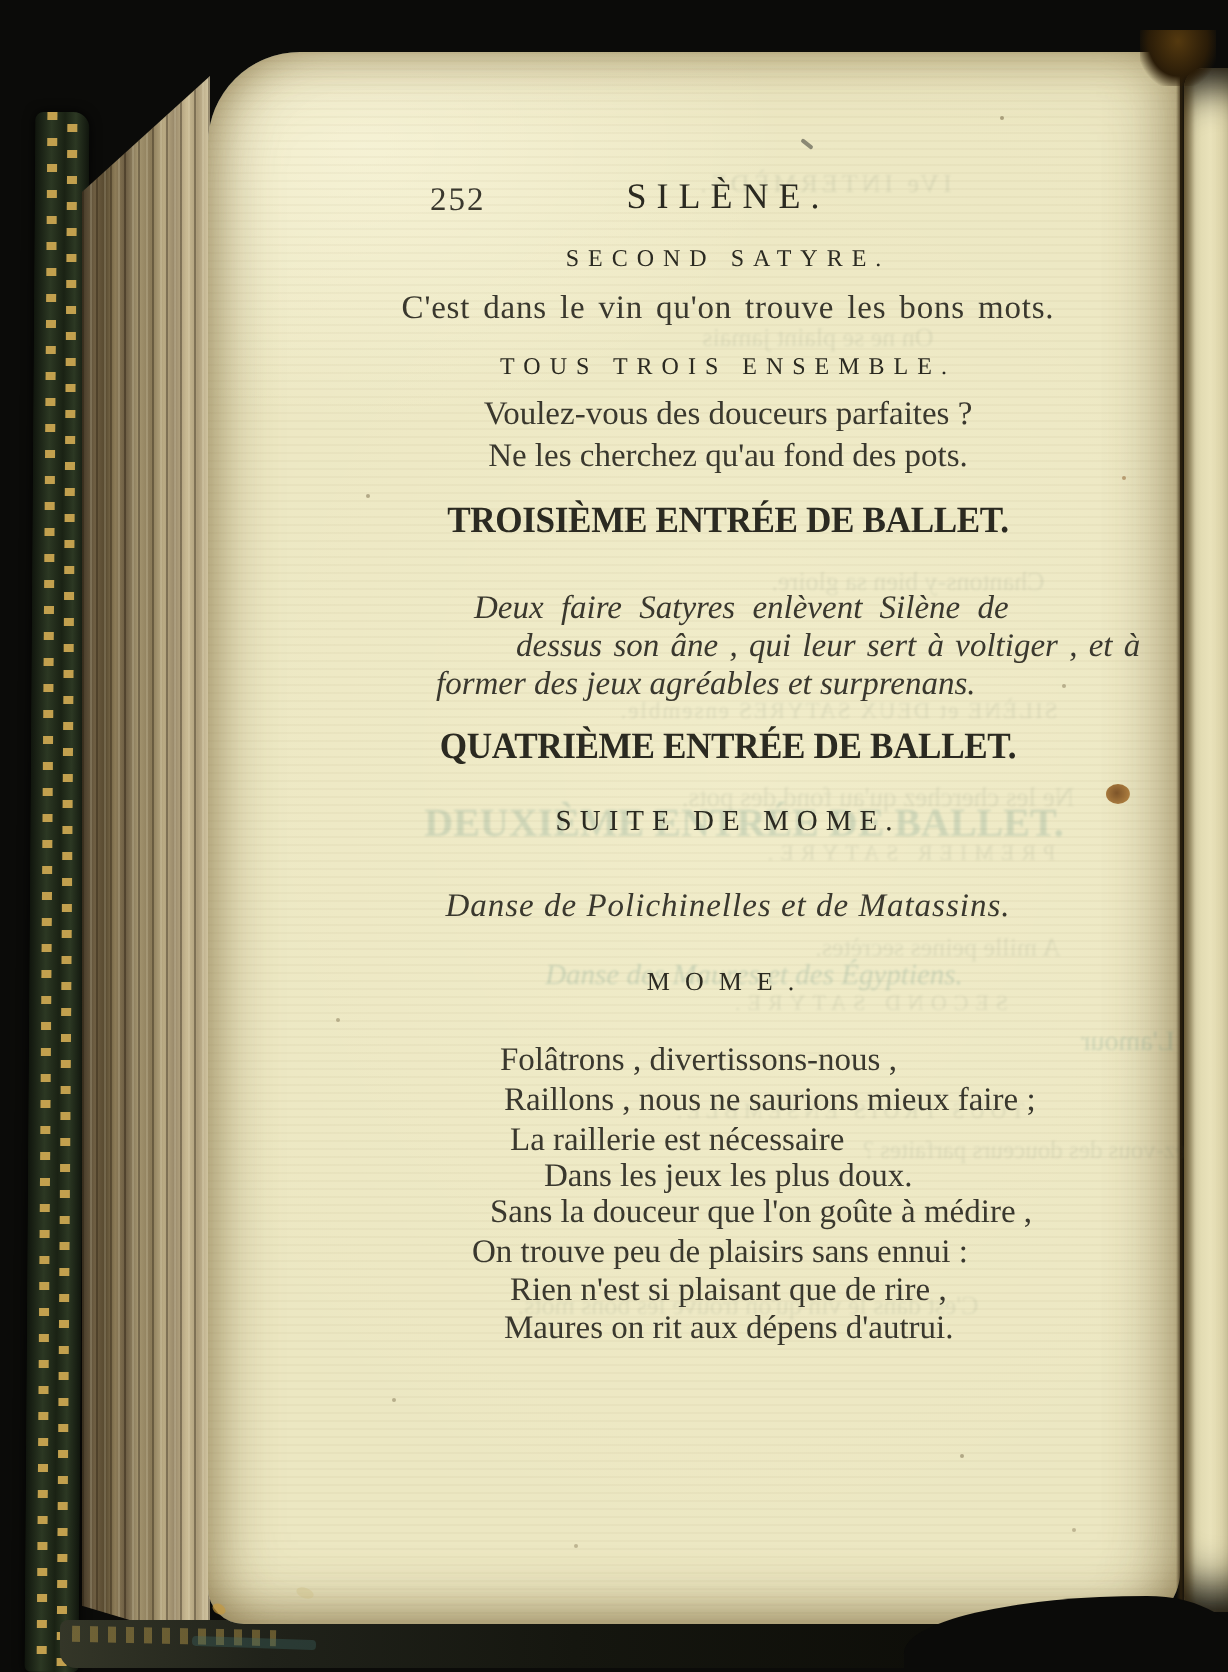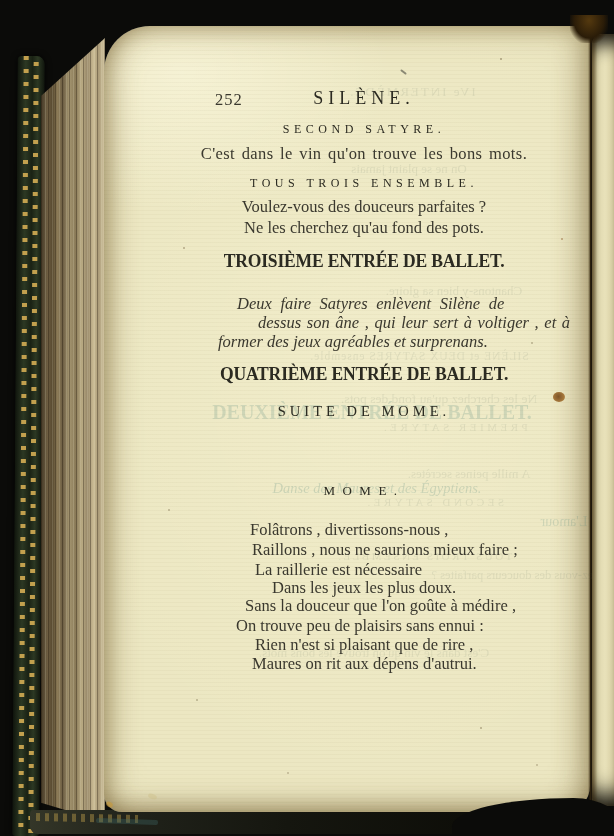--- a/index.html
+++ b/index.html
@@ -154,20 +154,21 @@
     <div class="t c body-t" style="top:192px;">Ne les cherchez qu'au fond des pots.</div>
 
     <div class="t c h-big" style="top:225px;">TROISIÈME ENTRÉE DE BALLET.</div>
 
     <div class="t body-t it" style="top:268px;left:59px;word-spacing:4.5px;">Deux faire Satyres enlèvent Silène de</div>
     <div class="t body-t it" style="top:287px;left:40px;word-spacing:1.5px;margin-left:40px;">dessus son âne , qui leur sert à voltiger , et à</div>
     <div class="t body-t it" style="top:306px;left:40px;font-style:italic;">former des jeux agréables et surprenans.</div>
 
     <div class="t c h-big" style="top:338px;">QUATRIÈME ENTRÉE DE BALLET.</div>
     <div class="t c h-suite" style="top:377px;">SUITE DE MOME.</div>
+    <div class="t c body-t it" style="top:417px;letter-spacing:.5px;">Danse de Polichinelles et de Matassins.</div>
     <div class="t c h-mome" style="top:457px;">MOME.</div>
 
     <div class="t body-t" style="top:494px;left:72px;">Folâtrons , divertissons-nous ,</div>
     <div class="t body-t" style="top:514px;left:74px;">Raillons , nous ne saurions mieux faire ;</div>
     <div class="t body-t" style="top:552px;left:94px;">Dans les jeux les plus doux.</div>
     <div class="t body-t" style="top:534px;left:77px;">La raillerie est nécessaire</div>
     <div class="t body-t" style="top:570px;left:57px;margin-left:10px;">Sans la douceur que l'on goûte à médire ,</div>
     <div class="t body-t" style="top:590px;left:58px;">On trouve peu de plaisirs sans ennui :</div>
     <div class="t body-t" style="top:609px;left:77px;">Rien n'est si plaisant que de rire ,</div>
     <div class="t body-t" style="top:628px;left:74px;">Maures on rit aux dépens d'autrui.</div>

